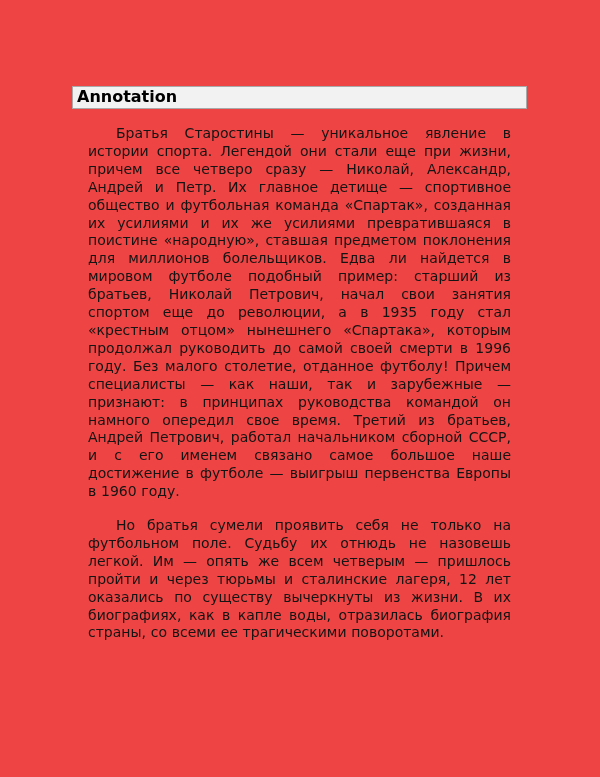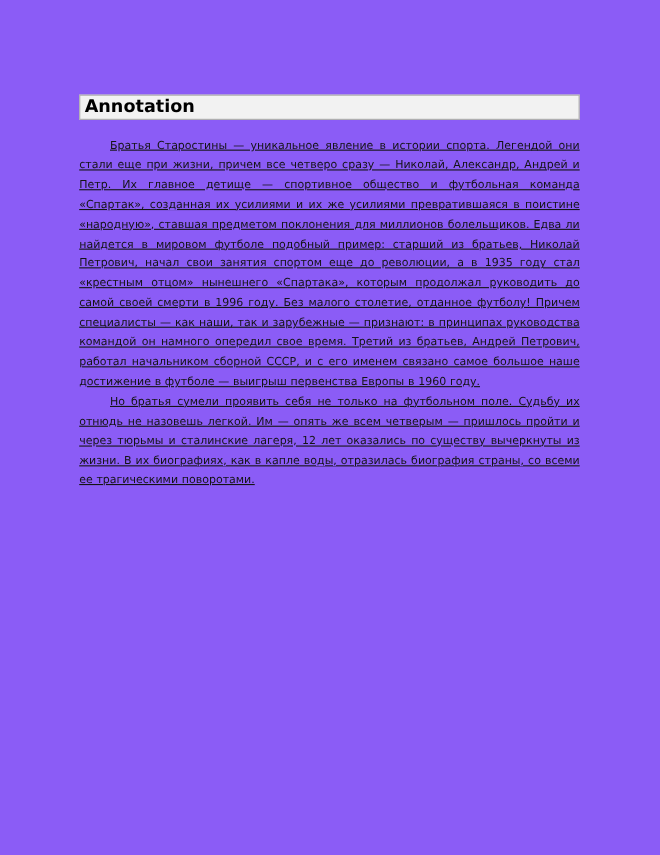--- a/index.html
+++ b/index.html
@@ -11,44 +11,43 @@
     width: 600px;
     height: 777px;
     overflow: hidden;
     font-family: "DejaVu Sans", "Liberation Sans", sans-serif;
   }
   .page {
     box-sizing: border-box;
     width: 600px;
     height: 777px;
     padding: 86px 73px 0 72px;
-    background: #8b5cf6;
+    background: #ef4444;
   }
   .annotation-header {
     box-sizing: border-box;
     width: 100%;
     background: #f2f2f2;
     border: 1px solid #a9a9a9;
     padding: 1px 4px 3px 4px;
     font-size: 16px;
     font-weight: bold;
     color: #000000;
     line-height: 17px;
     margin: 0 0 15px 0;
   }
   .body-text p {
-    margin: 0;
+    margin: 16px;
     padding: 0;
-    font-size: 10px;
+    font-size: 14px;
     line-height: 17.9px;
     color: #141414;
     text-align: justify;
     text-indent: 28px;
     word-spacing: 0.02em;
-    text-decoration: underline;
   }
 </style>
 </head>
 <body>
 
 <div class="page">
   <div class="annotation-header">Annotation</div>
   <div class="body-text">
     <p>Братья Старостины — уникальное явление в истории спорта. Легендой они стали еще при жизни, причем все четверо сразу — Николай, Александр, Андрей и Петр. Их главное детище — спортивное общество и футбольная команда «Спартак», созданная их усилиями и их же усилиями превратившаяся в поистине «народную», ставшая предметом поклонения для миллионов болельщиков. Едва ли найдется в мировом футболе подобный пример: старший из братьев, Николай Петрович, начал свои занятия спортом еще до революции, а в 1935 году стал «крестным отцом» нынешнего «Спартака», которым продолжал руководить до самой своей смерти в 1996 году. Без малого столетие, отданное футболу! Причем специалисты — как наши, так и зарубежные — признают: в принципах руководства командой он намного опередил свое время. Третий из братьев, Андрей Петрович, работал начальником сборной СССР, и с его именем связано самое большое наше достижение в футболе — выигрыш первенства Европы в 1960 году.</p>
     <p>Но братья сумели проявить себя не только на футбольном поле. Судьбу их отнюдь не назовешь легкой. Им — опять же всем четверым — пришлось пройти и через тюрьмы и сталинские лагеря, 12 лет оказались по существу вычеркнуты из жизни. В их биографиях, как в капле воды, отразилась биография страны, со всеми ее трагическими поворотами.</p>

